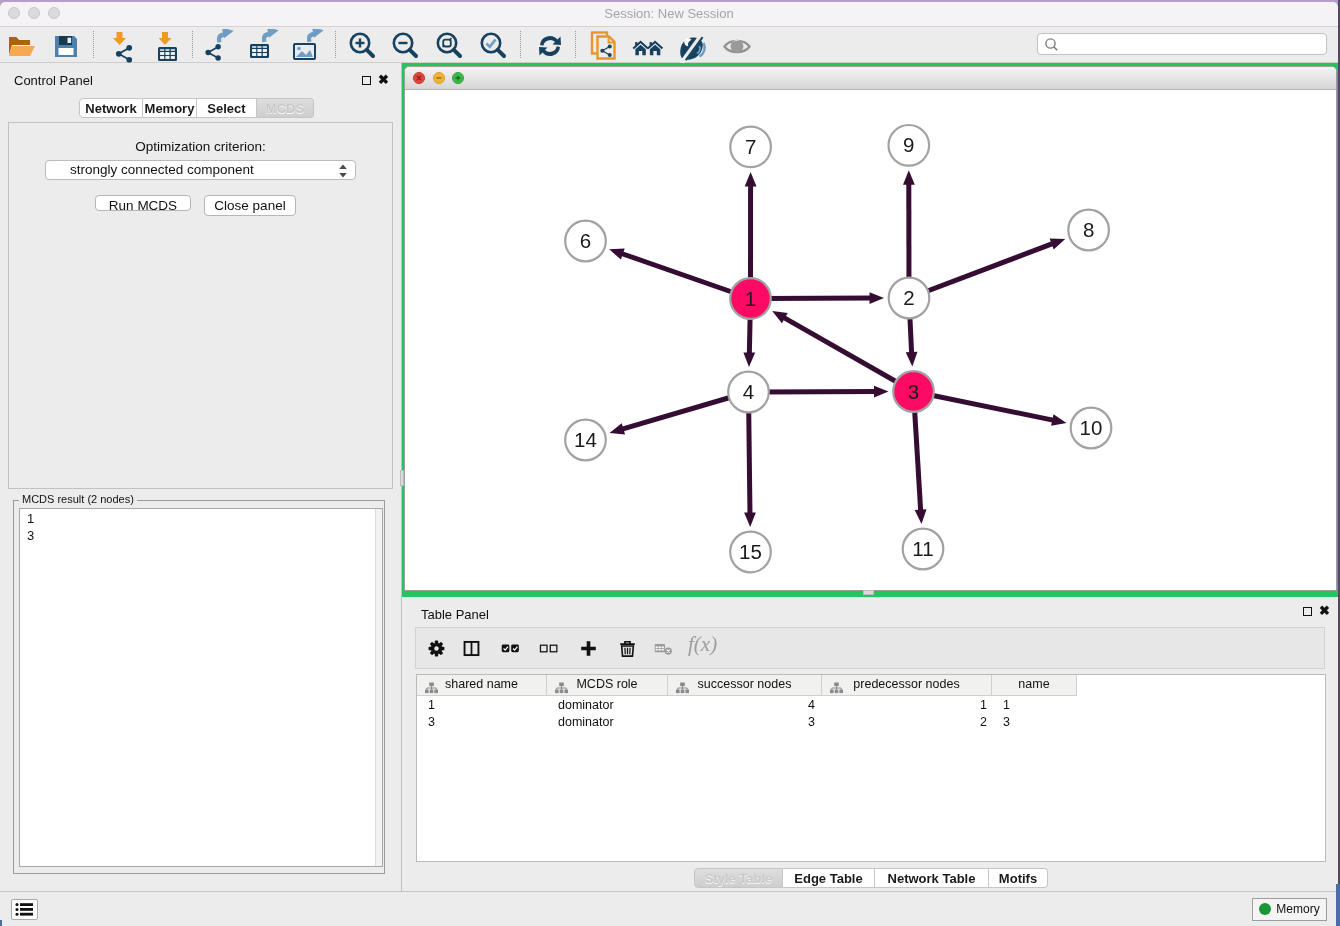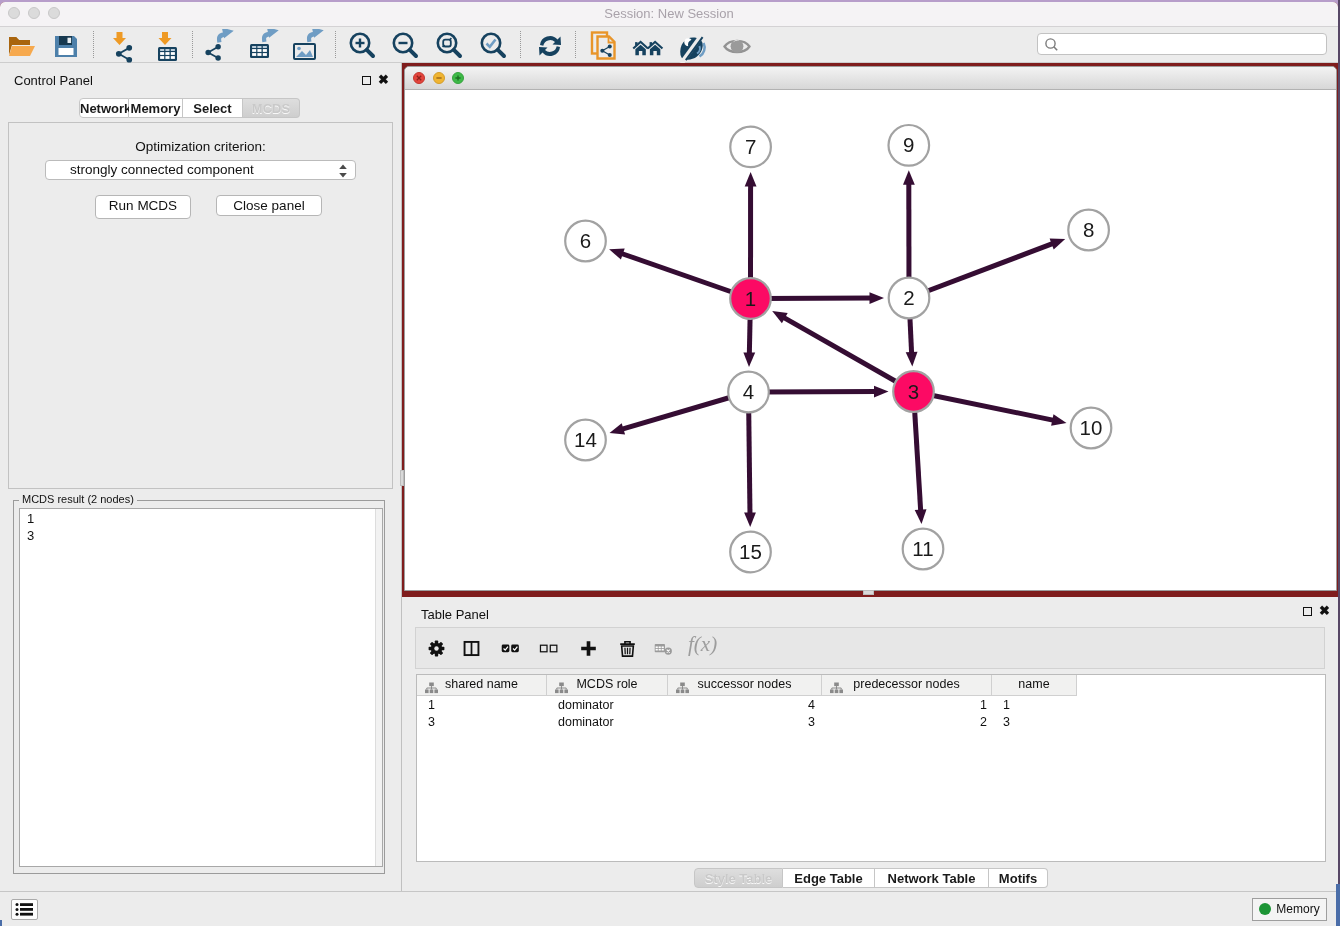--- a/index.html
+++ b/index.html
@@ -1,17 +1,17 @@
 <!DOCTYPE html>
 <html><head><meta charset="utf-8">
 <style>
 * { margin:0; padding:0; box-sizing:border-box; }
 html,body { width:1340px; height:926px; overflow:hidden; }
 body { font-family:"Liberation Sans", sans-serif; background:#b79dca; position:relative; }
-#win { position:absolute; left:0; top:2px; width:1338px; height:924px; background:#7f1d1d; border-radius:5px 5px 0 0; }
+#win { position:absolute; left:0; top:2px; width:1338px; height:924px; background:#22c55e; border-radius:5px 5px 0 0; }
 #titlebar { position:absolute; left:0; top:0; width:100%; height:25px; background:#f5f3f5; border-bottom:1px solid #d4d2d4; border-radius:5px 5px 0 0; }
 .tl { position:absolute; top:5px; width:12px; height:12px; border-radius:50%; background:#dbdbdb; border:1px solid #c8c8c8; }
 #title { position:absolute; top:4px; width:100%; text-align:center; font-size:13px; color:#a9a2aa; }
 #toolbar { position:absolute; left:0; top:25px; width:100%; height:36px; background:#ececec; border-bottom:1px solid #cdcdcd; }
 .sep { position:absolute; top:4px; height:27px; width:0; border-left:1px dotted #999; }
 .ticon { position:absolute; top:2px; }
 #searchbox { position:absolute; right:11px; top:6px; width:290px; height:22px; background:#fff; border:1px solid #c2c2c2; border-radius:4px; }
 #cp { position:absolute; left:0; top:61px; width:402px; height:828px; background:#ececec; border-right:1px solid #c0c0c0; }
 #cp-title { position:absolute; left:14px; top:10px; font-size:13px; color:#111; }
 .tabrow { position:absolute; display:flex; }
@@ -207,33 +207,33 @@
           <circle cx="6.5" cy="6.5" r="4.6" fill="none" stroke="#7c7c7c" stroke-width="1.4"></circle>
           <line x1="9.8" y1="9.8" x2="13.2" y2="13.2" stroke="#7c7c7c" stroke-width="1.6"></line>
         </svg>
       </div>
     </div>
   <div id="cp">
     <div id="cp-title">Control Panel</div>
     <div class="float-ic" style="left:362px; top:13px;"></div>
       <div class="close-ic" style="left:378px; top:9px;">✖</div>
     <div class="tabrow" id="cp-tabs">
-      <div class="tab first" style="width:50px">Network</div>
+      <div class="tab first" style="width:64px">Network</div>
         <div class="tab" style="width:54px">Memory</div>
         <div class="tab" style="width:60px">Select</div>
         <div class="tab sel last" style="width:57px">MCDS</div>
     </div>
     <div id="cp-content">
       <div id="opt-label">Optimization criterion:</div>
       <div id="dropdown">strongly connected component <svg width="10" height="14" viewBox="0 0 10 14" style="position:absolute;right:7px;top:3px">
             <path d="M5 0.5 L8.8 5 L1.2 5 Z" fill="#4a4a4a"></path>
             <path d="M5 13.5 L8.8 9 L1.2 9 Z" fill="#4a4a4a"></path>
           </svg></div>
-      <div class="btn" style="left:86px; top:72px; width:96px; height:24px; line-height:20px;">Run MCDS</div>
-      <div class="btn" style="left:195px; top:72px; width:106px; height:21px; line-height:20px;margin-left:12px;">Close panel</div>
+      <div class="btn" style="left:86px; top:72px; width:96px; height:16px; line-height:20px;">Run MCDS</div>
+      <div class="btn" style="left:195px; top:72px; width:92px; height:21px; line-height:20px;">Close panel</div>
     </div>
     <div id="mcds-fs">
       <div id="mcds-label">MCDS result (2 nodes)</div>
       <div id="mcds-list">1<br>3<div id="mcds-sb"></div></div>
     </div>
   </div>
   <div id="netwin">
     <div id="netwin-head">
       <div class="mac" style="left:8px; background:#e4443c; border:1px solid #c03930;">
           <svg width="10" height="10" viewBox="0 0 10 10">

